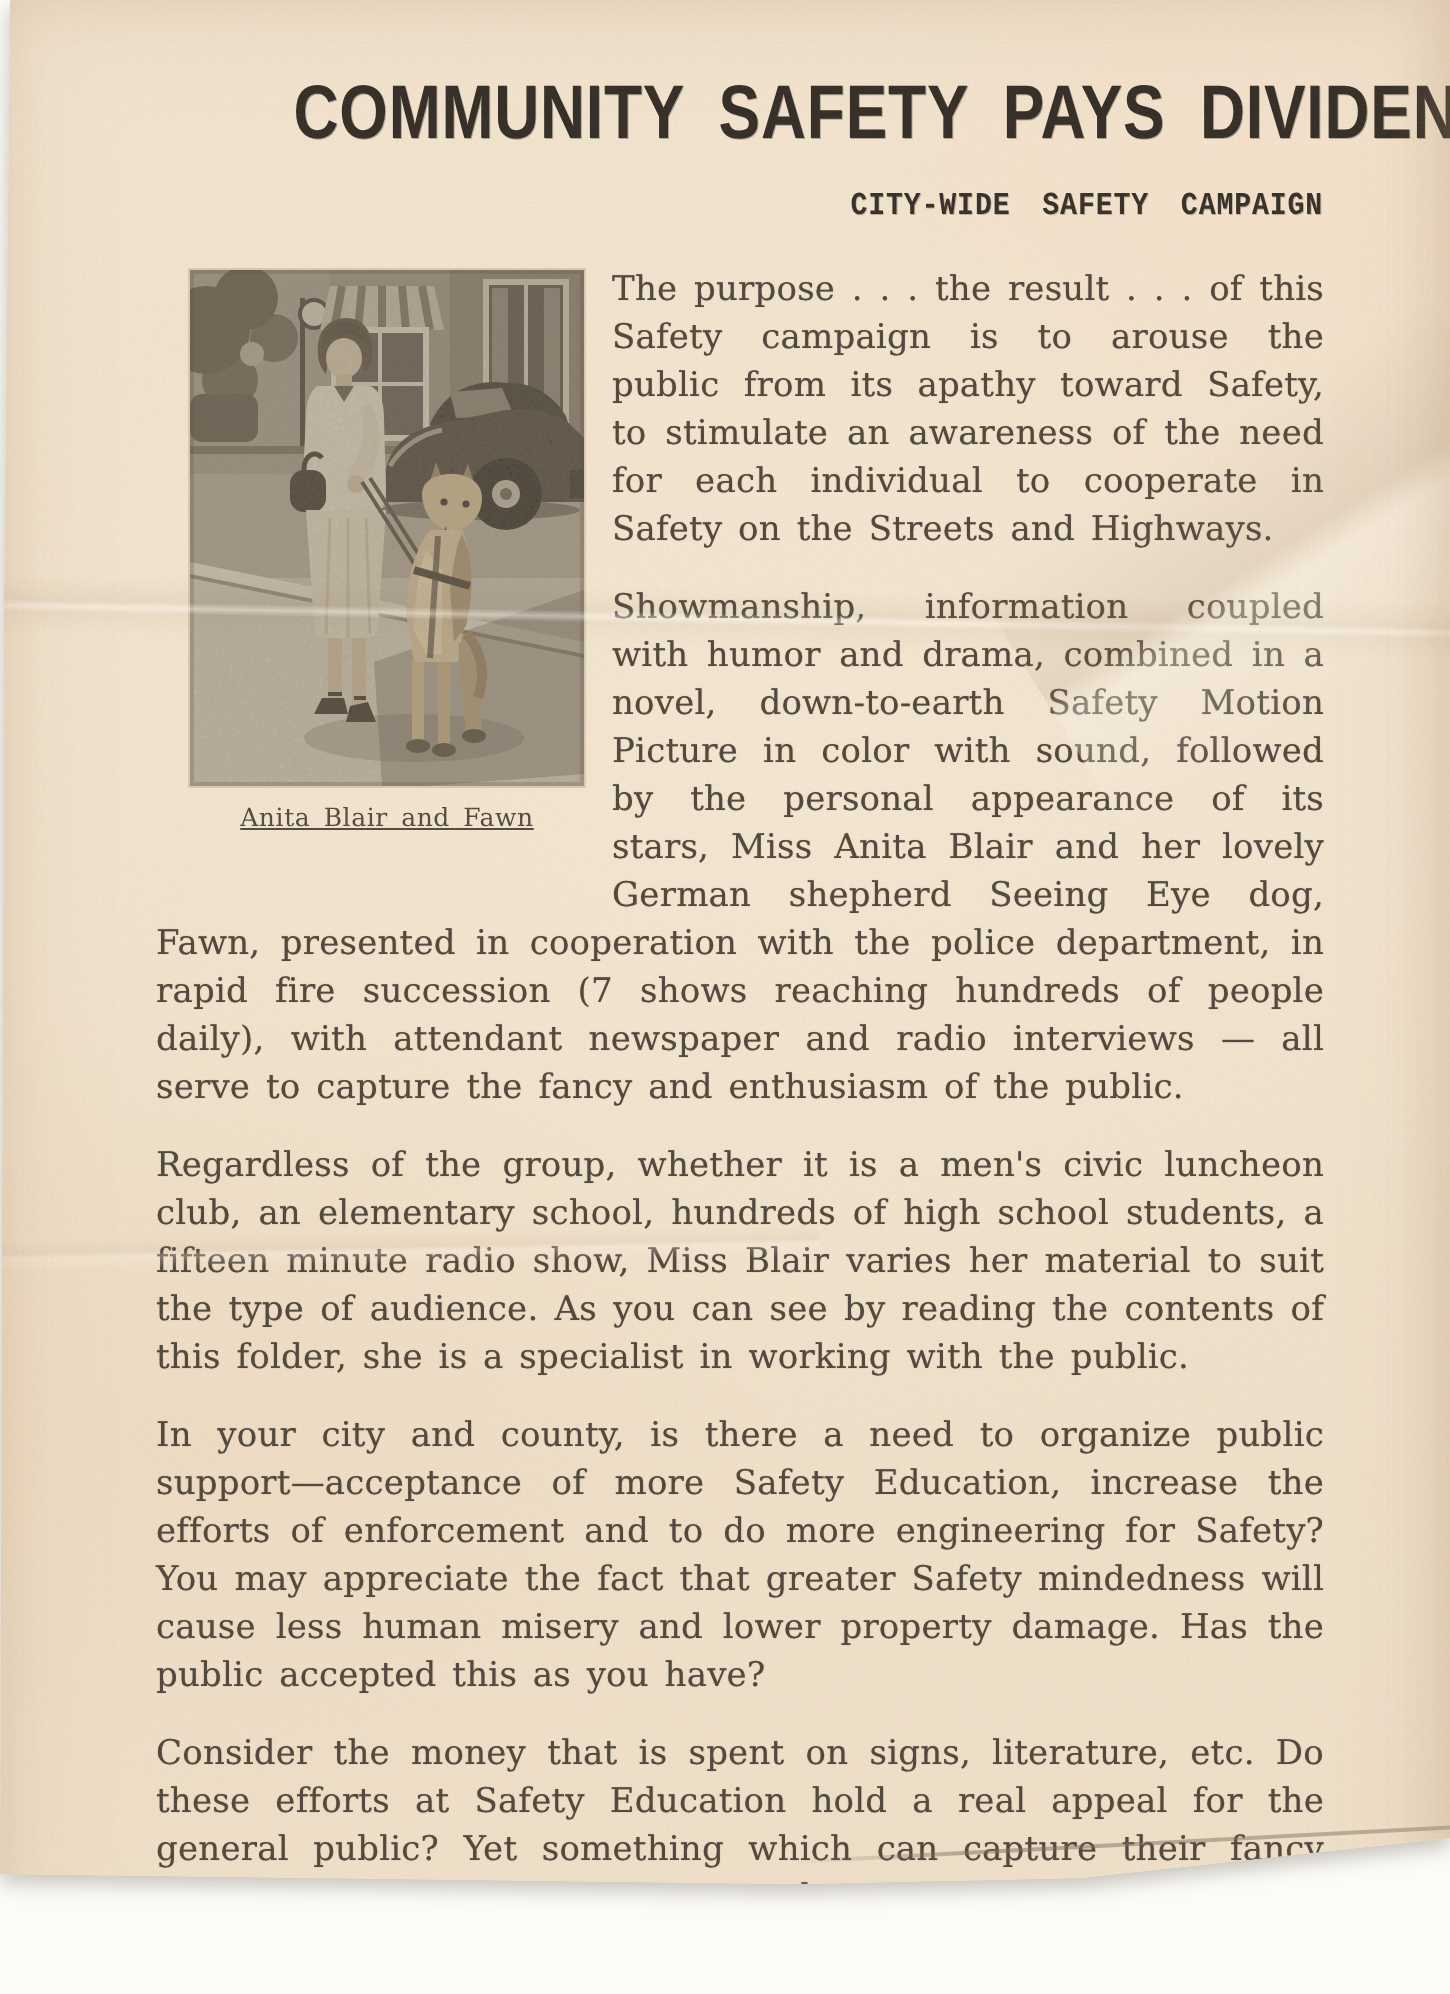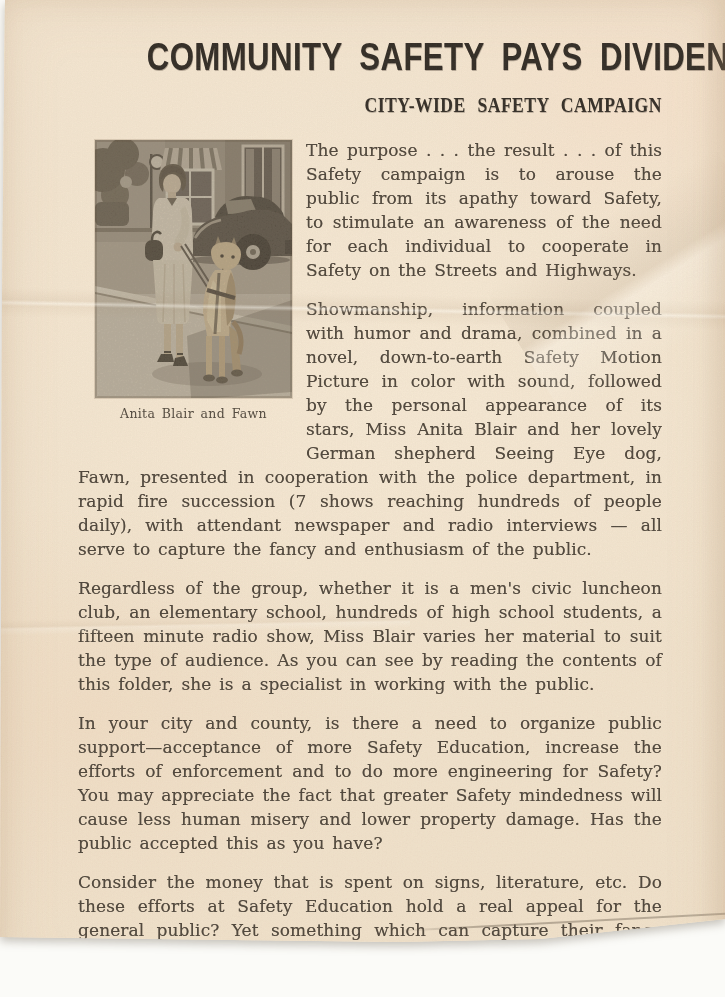--- a/index.html
+++ b/index.html
@@ -26,36 +26,36 @@
                 inset 0 -16px 24px rgba(170,140,105,.16);
   }
   .content { position:relative; padding:36px 63px 0 78px; }
 
   h1.title { margin:0; text-align:center; font-family:"Liberation Sans", sans-serif;
     font-size:38px; font-weight:bold; color:#2d2822;
     text-shadow:.6px .6px 0 rgba(60,50,40,.35); }
   h1 .squeeze { display:inline-block; transform:scaleX(.82); transform-origin:center;
     white-space:nowrap; word-spacing:10px; letter-spacing:.5px; }
 
-  h2.subtitle { margin:15px 0 0; text-align:right; font-family:Liberation Serif, serif;
-    font-size:20px; font-weight:bold; color:#2f2a24;
+  h2.subtitle { margin:15px 0 0; text-align:right; font-family:Liberation Mono, monospace;
+    font-size:16px; font-weight:bold; color:#2f2a24;
     text-shadow:.5px .5px 0 rgba(60,50,40,.3); }
   h2 .squeeze { display:inline-block; transform:scaleX(.88); transform-origin:right center;
     white-space:nowrap; word-spacing:8px; letter-spacing:.5px; }
 
   .body-copy { margin-top:21px; font-size:17px; line-height:24px; color:#4b4339;
     text-align:justify; word-spacing:.14em; letter-spacing:.1px;
     text-shadow:0 0 .5px rgba(75,67,57,.55); }
   .body-copy p { margin:0 0 15px; }
 
   figure.photo-figure { float:left; width:197px; margin:2px 14px 36px 17px; padding:0; }
   .photo { width:197px; height:258px; line-height:0;
     box-shadow:0 0 0 1px rgba(140,120,95,.25); }
   figcaption { margin-top:9px; font-size:12.5px; line-height:14px; text-align:center;
-    letter-spacing:.3px; color:#4e463c; text-shadow:none; }
+    letter-spacing:.3px; color:#4e463c; text-shadow:none;text-decoration:underline; }
 
   .crease { position:absolute; pointer-events:none; }
   .crease-mid { left:-8px; top:294px; width:745px; height:30px; transform:rotate(1.1deg);
     background:linear-gradient(to bottom, rgba(150,125,95,0) 0%, rgba(150,125,95,.10) 42%,
       rgba(255,252,244,.45) 52%, rgba(150,125,95,.08) 62%, rgba(150,125,95,0) 100%); }
   .crease-diag { right:-50px; top:208px; width:270px; height:150px; transform:rotate(-32deg);
     background:linear-gradient(to bottom, rgba(150,125,95,0), rgba(140,115,88,.13) 45%,
       rgba(255,250,240,.38) 55%, rgba(150,125,95,0)); }
   .crease-low { left:-10px; top:616px; width:420px; height:16px; transform:rotate(-1.1deg);
     background:linear-gradient(to bottom, transparent, rgba(150,125,95,.08) 45%,

